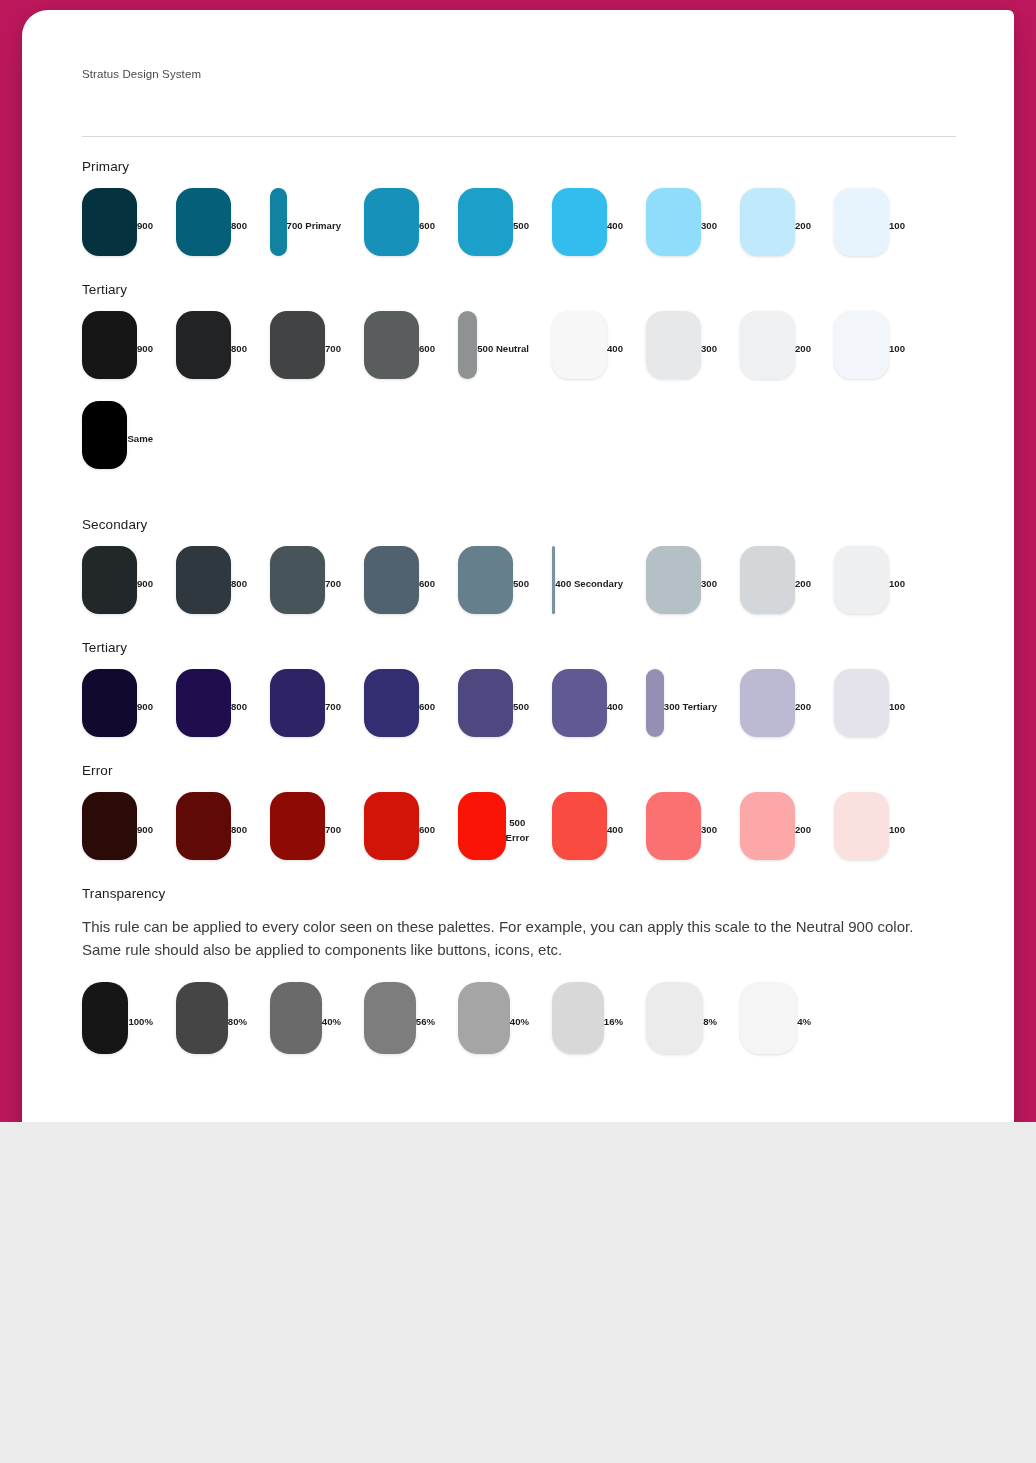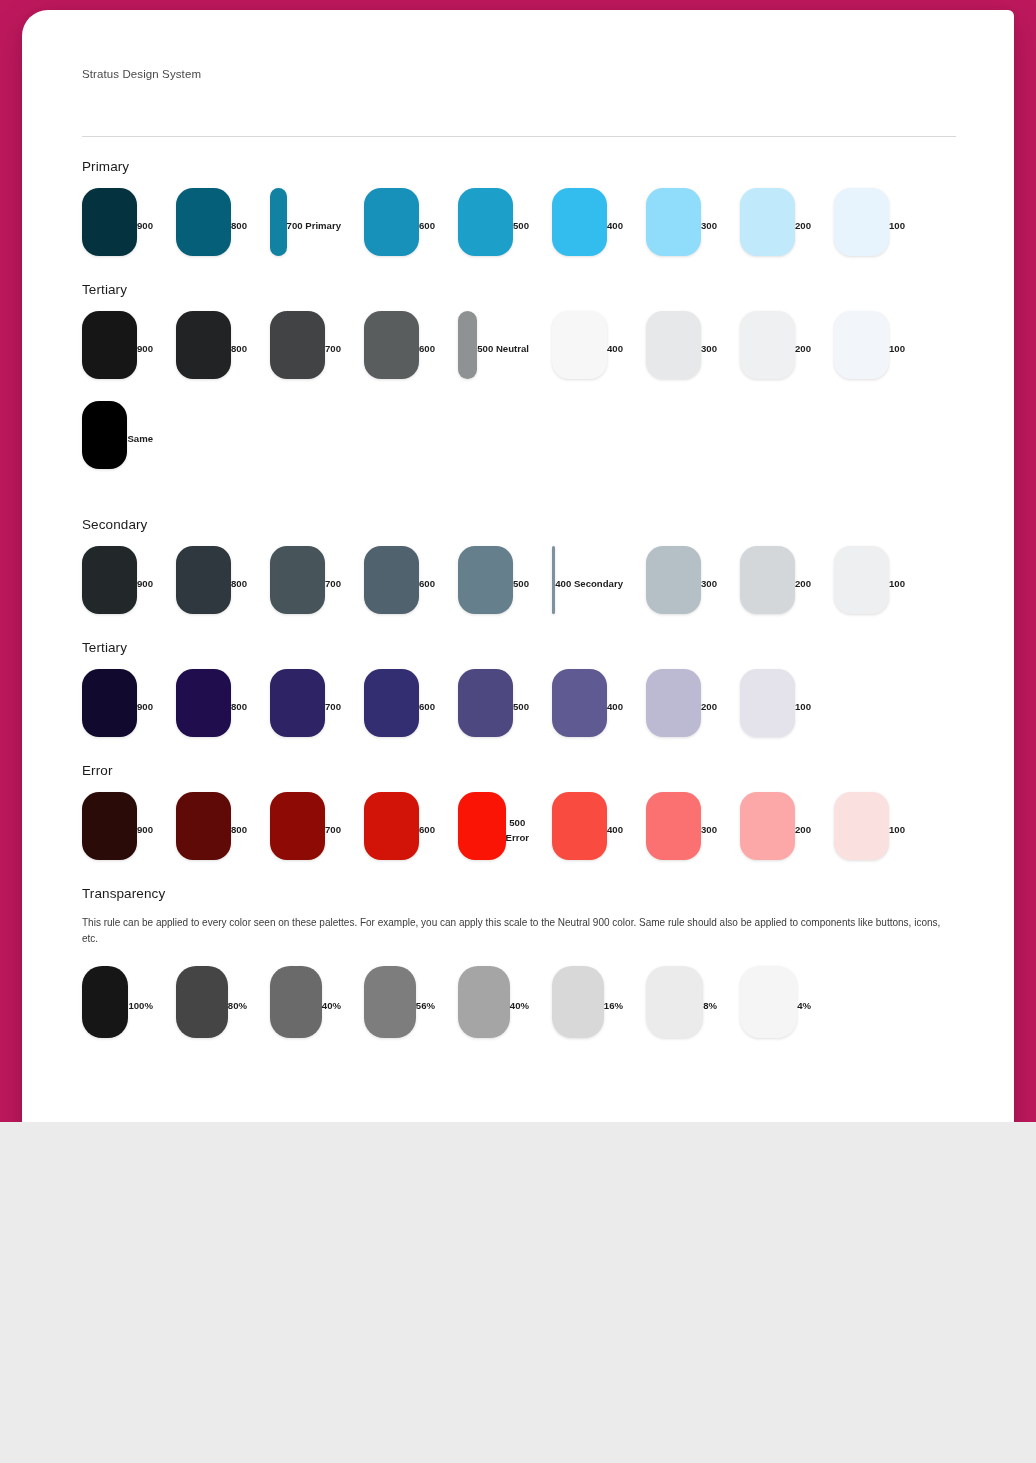--- a/index.html
+++ b/index.html
@@ -56,21 +56,21 @@
   }
   .section { margin-bottom: 26px; }
   .section-title {
     font-size: 13.5px;
     color: #1b1b1b;
     font-weight: 400;
     margin: 0 0 14px 0;
     letter-spacing: 0.1px;
   }
   .section-desc {
-    font-size: 10px;
+    font-size: 15px;
     color: #3b3b3b;
     line-height: 1.55;
     margin: 0 0 20px 0;
     max-width: 880px;
     font-weight: 400;
   }
   .swatch-row {
     display: flex;
     gap: 23px;
     flex-wrap: nowrap;
@@ -272,20 +272,24 @@
               </div>
               <div class="swatch">
                 <div class="chip" style="background: rgb(77, 72, 128);"></div>
                 <div class="chip-label">500</div>
               </div>
               <div class="swatch">
                 <div class="chip" style="background: rgb(95, 90, 145);"></div>
                 <div class="chip-label">400</div>
               </div>
               <div class="swatch">
+                <div class="chip" style="background: rgb(147, 144, 180);"></div>
+                <div class="chip-label">300 Tertiary</div>
+              </div>
+              <div class="swatch">
                 <div class="chip" style="background: rgb(188, 186, 210);"></div>
                 <div class="chip-label">200</div>
               </div>
               <div class="swatch">
                 <div class="chip" style="background: rgb(228, 227, 236);"></div>
                 <div class="chip-label">100</div>
               </div>
             </div>
           </div>
           <div class="section">

